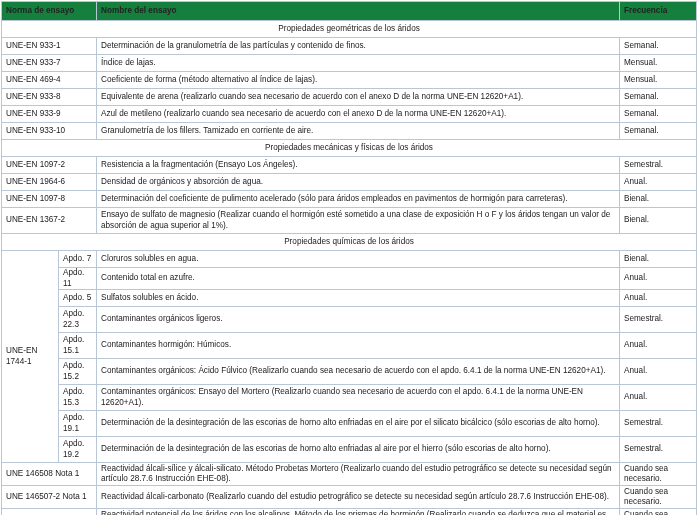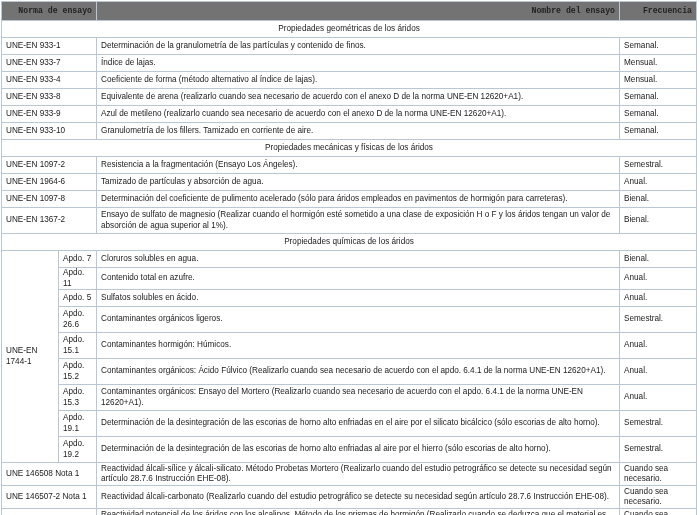--- a/index.html
+++ b/index.html
@@ -14,26 +14,25 @@
     }
     table.tests td, table.tests th {
       border: 1px solid #b9c6d6;
       padding: 0 4px;
       vertical-align: middle;
       line-height: 10.5px;
       text-align: left;
       font-weight: normal;
     }
     table.tests thead th {
-      background: #737373;
+      background: #15803d;
       font-weight: bold;
-      text-align: right;
+      text-align: left;
       height: 18px;
       color: #222;
-      font-family: Liberation Mono, monospace;
     }
     table.tests td.section {
       text-align: center;
       height: 16px;
       margin-top: 16px;
     }
     tr.r1 td { height: 16px; }
     tr.r2 td { height: 22px; }
     tr.r3 td { height: 25px; }
     td.apdo { padding-left: 4px; }
@@ -65,21 +64,21 @@
       <td colspan="2">UNE-EN 933-1</td>
       <td>Determinación de la granulometría de las partículas y contenido de finos.</td>
       <td class="freq">Semanal.</td>
     </tr>
     <tr class="r1">
       <td colspan="2">UNE-EN 933-7</td>
       <td>Índice de lajas.</td>
       <td class="freq">Mensual.</td>
     </tr>
     <tr class="r1">
-      <td colspan="2">UNE-EN 933-4</td>
+      <td colspan="2">UNE-EN 469-4</td>
       <td>Coeficiente de forma (método alternativo al índice de lajas).</td>
       <td class="freq">Mensual.</td>
     </tr>
     <tr class="r1">
       <td colspan="2">UNE-EN 933-8</td>
       <td>Equivalente de arena (realizarlo cuando sea necesario de acuerdo con el anexo D de la norma UNE-EN 12620+A1).</td>
       <td class="freq">Semanal.</td>
     </tr>
     <tr class="r1">
       <td colspan="2">UNE-EN 933-9</td>
@@ -95,21 +94,21 @@
     <tr>
       <td colspan="4" class="section">Propiedades mecánicas y físicas de los áridos</td>
     </tr>
     <tr class="r1">
       <td colspan="2">UNE-EN 1097-2</td>
       <td>Resistencia a la fragmentación (Ensayo Los Ángeles).</td>
       <td class="freq">Semestral.</td>
     </tr>
     <tr class="r1">
       <td colspan="2">UNE-EN 1964-6</td>
-      <td>Tamizado de partículas y absorción de agua.</td>
+      <td>Densidad de orgánicos y absorción de agua.</td>
       <td class="freq">Anual.</td>
     </tr>
     <tr class="r1">
       <td colspan="2">UNE-EN 1097-8</td>
       <td>Determinación del coeficiente de pulimento acelerado (sólo para áridos empleados en pavimentos de hormigón para carreteras).</td>
       <td class="freq">Bienal.</td>
     </tr>
     <tr class="r3">
       <td colspan="2">UNE-EN 1367-2</td>
       <td>Ensayo de sulfato de magnesio (Realizar cuando el hormigón esté sometido a una clase de exposición H o F y los áridos tengan un valor de absorción de agua superior al 1%).</td>
@@ -129,21 +128,21 @@
       <td class="apdo">Apdo. 11</td>
       <td>Contenido total en azufre.</td>
       <td class="freq">Anual.</td>
     </tr>
     <tr class="r1">
       <td class="apdo">Apdo. 5</td>
       <td>Sulfatos solubles en ácido.</td>
       <td class="freq">Anual.</td>
     </tr>
     <tr class="r3">
-      <td class="apdo">Apdo. 26.6</td>
+      <td class="apdo">Apdo. 22.3</td>
       <td>Contaminantes orgánicos ligeros.</td>
       <td class="freq">Semestral.</td>
     </tr>
     <tr class="r3">
       <td class="apdo">Apdo. 15.1</td>
       <td>Contaminantes hormigón: Húmicos.</td>
       <td class="freq">Anual.</td>
     </tr>
     <tr class="r3">
       <td class="apdo">Apdo. 15.2</td>

